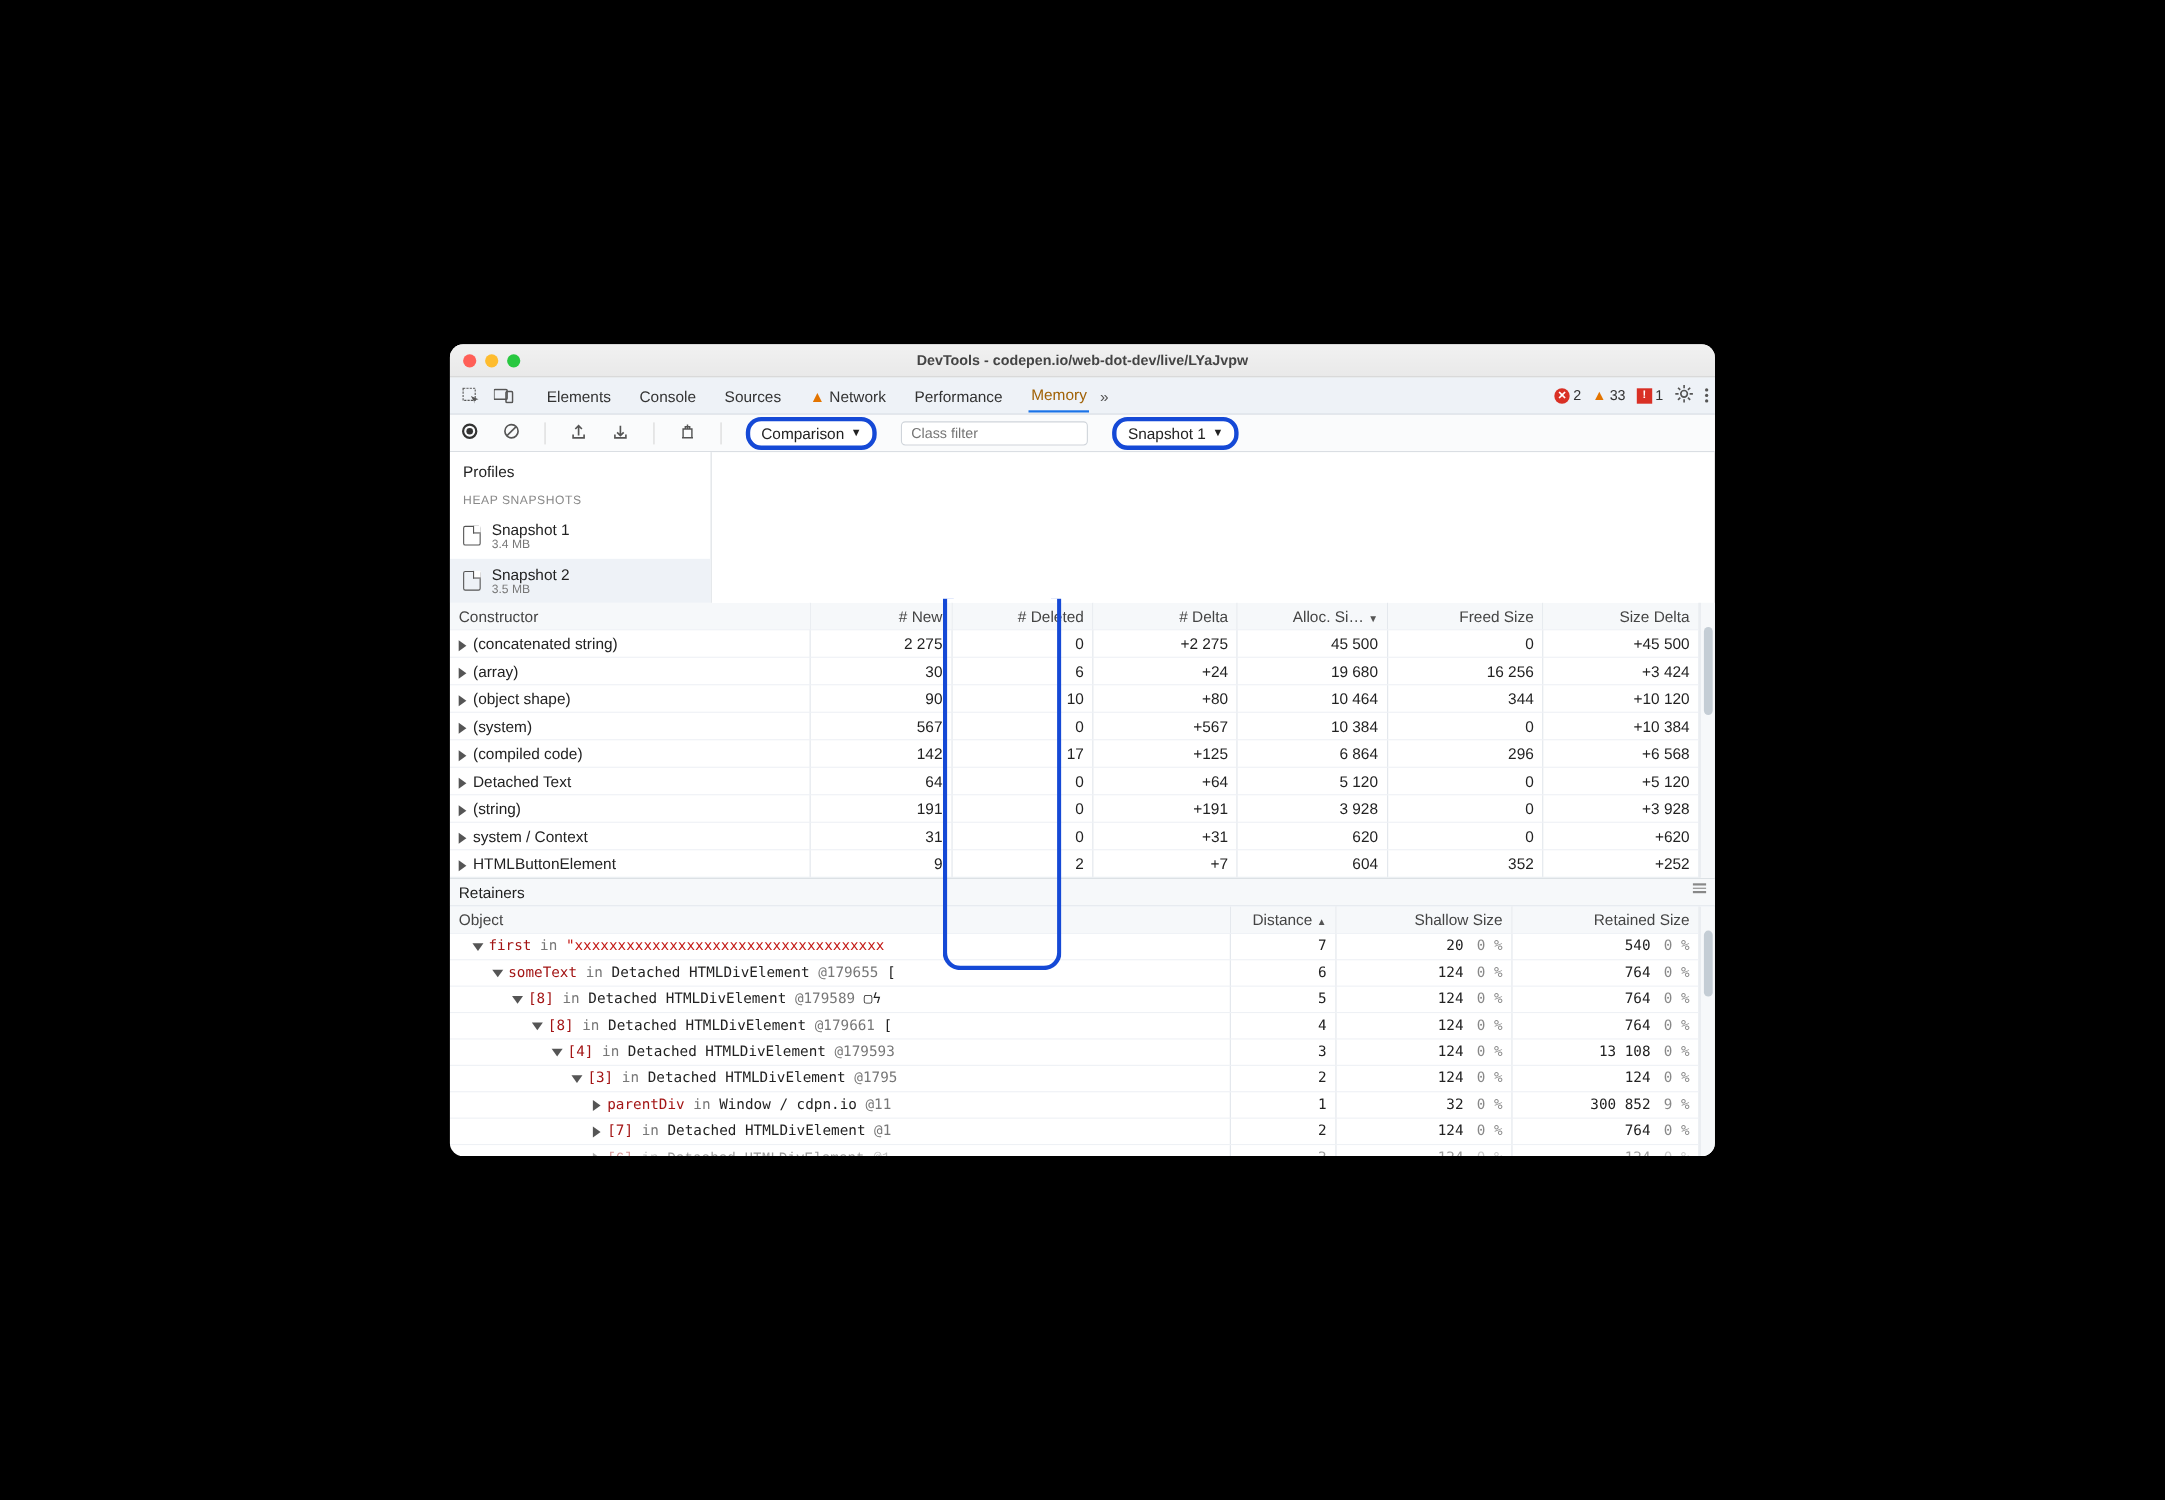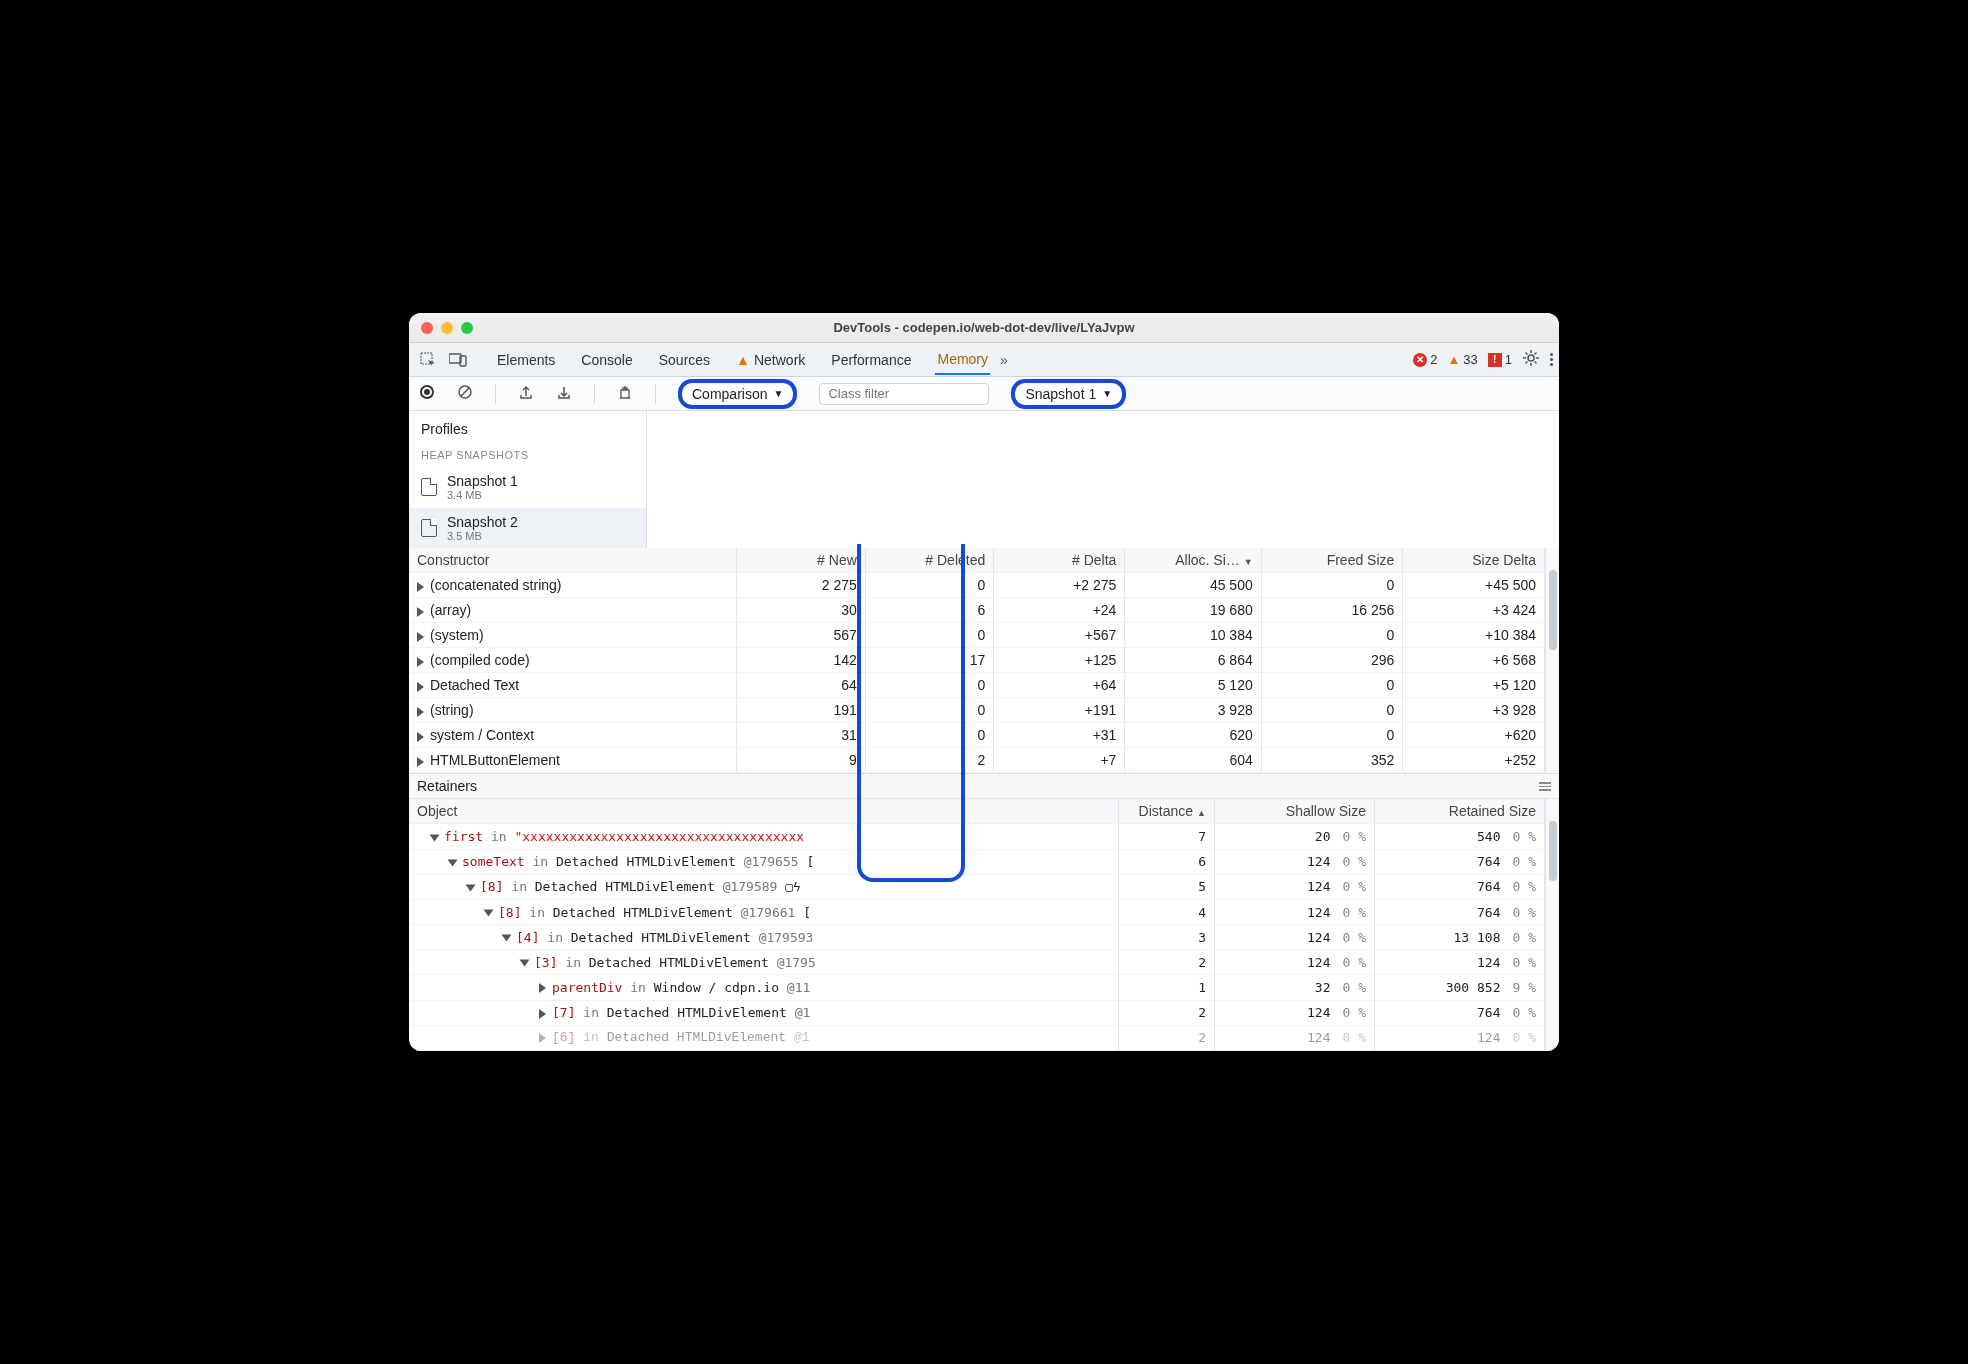--- a/index.html
+++ b/index.html
@@ -79,21 +79,21 @@
   .snap-t small{display:block;color:#777;font-size:11px;}
   .main{flex:1;display:flex;flex-direction:column;min-width:0;}
   .grid{flex:0 0 auto;}
   table{border-collapse:collapse;width:100%;table-layout:fixed;font-size:14px;}
   th,td{border-right:1px solid #e2e6eb;border-bottom:1px solid #eef1f5;padding:4px 8px;white-space:nowrap;overflow:hidden;text-overflow:ellipsis;}
   th{background:#f6f8fa;font-weight:400;text-align:left;color:#444;position:relative;}
   td.num{text-align:right;font-variant-numeric:tabular-nums;}
   th.num{text-align:right;margin-top:32px;}
   .tree-arrow{display:inline-block;width:0;height:0;border-top:5px solid transparent;border-bottom:5px solid transparent;border-left:7px solid #555;margin-right:6px;vertical-align:middle;}
   .tree-arrow.open{transform:rotate(90deg);}
-  .retainers-head{background:#f6f8fa;border-top:1px solid #dadee3;border-bottom:1px solid #e2e6eb;padding:4px 8px;font-size:14px;display:flex;justify-content:space-between;align-items:center;}
+  .retainers-head{background:#f6f8fa;border-top:1px solid #dadee3;border-bottom:1px solid #e2e6eb;padding:4px 8px;font-size:14px;display:flex;justify-content:space-between;}
   .hamb{display:flex;flex-direction:column;gap:2px;}
   .hamb span{width:12px;height:1.5px;background:#888;}
   .ret-table td,.ret-table th{font-family:Menlo,Consolas,monospace;font-size:13px;}
   .ret-table th{font-family:inherit;font-size:14px;}
   .prop{color:#a31515;}
   .kw{color:#777;}
   .id{color:#777;}
   .str{color:#c41a16;}
   .pct{color:#888;padding-left:12px;}
   .indent-1{padding-left:22px;} .indent-2{padding-left:40px;} .indent-3{padding-left:58px;}
@@ -268,20 +268,29 @@
               <tr>
                 <td><span class="tree-arrow"></span>(array)</td>
                 <td class="num">30</td>
                 <td class="num">6</td>
                 <td class="num">+24</td>
                 <td class="num">19 680</td>
                 <td class="num">16 256</td>
                 <td class="num">+3 424</td>
               </tr>
               <tr>
+                <td><span class="tree-arrow"></span>(object shape)</td>
+                <td class="num">90</td>
+                <td class="num">10</td>
+                <td class="num">+80</td>
+                <td class="num">10 464</td>
+                <td class="num">344</td>
+                <td class="num">+10 120</td>
+              </tr>
+              <tr>
                 <td><span class="tree-arrow"></span>(system)</td>
                 <td class="num">567</td>
                 <td class="num">0</td>
                 <td class="num">+567</td>
                 <td class="num">10 384</td>
                 <td class="num">0</td>
                 <td class="num">+10 384</td>
               </tr>
               <tr>
                 <td><span class="tree-arrow"></span>(compiled code)</td>

